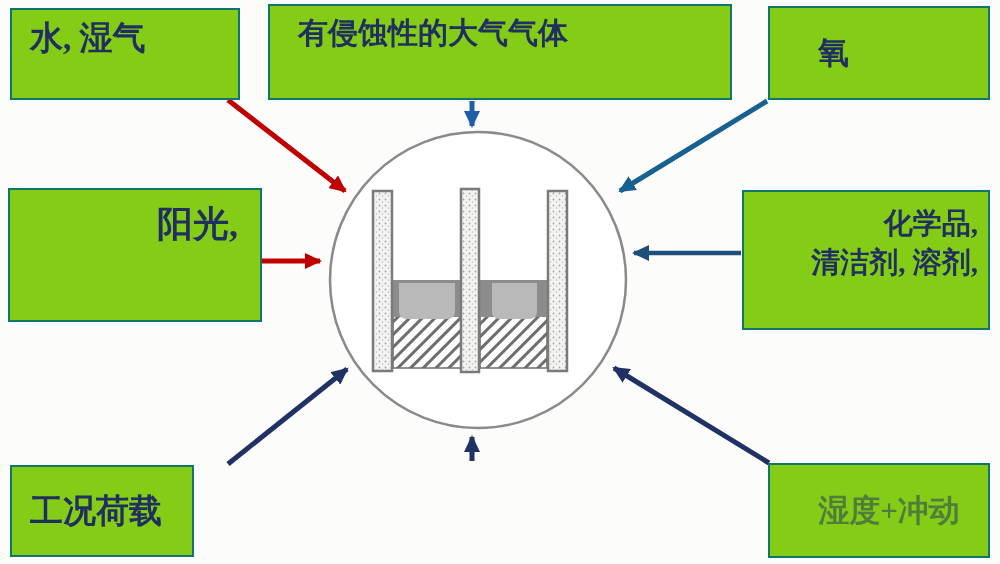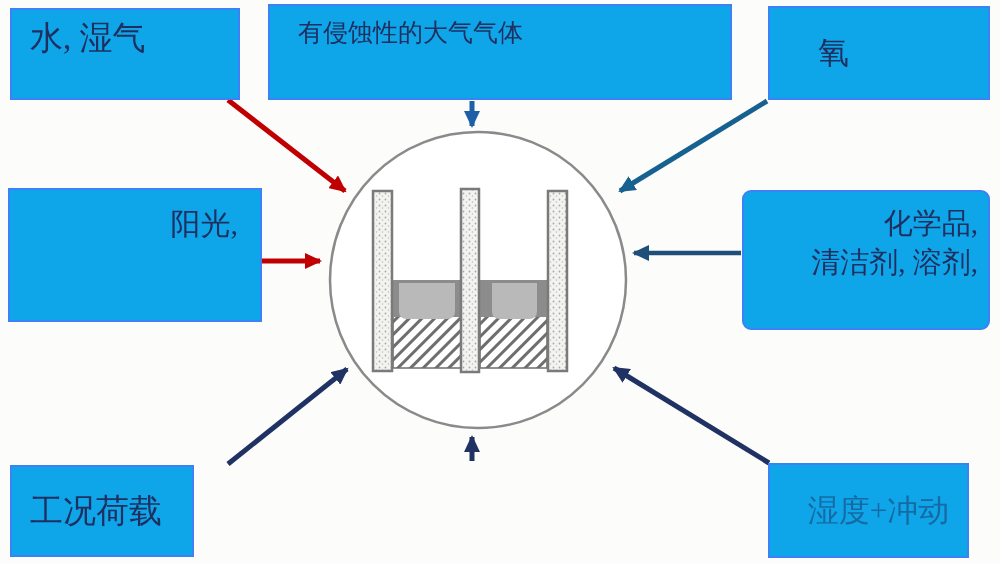--- a/index.html
+++ b/index.html
@@ -4,33 +4,33 @@
 <style>
   html,body{margin:0;padding:0;background:#fcfcfb;}
   .stage{
     position:relative;width:1000px;height:564px;overflow:hidden;
     font-family:"Liberation Serif","DejaVu Serif",serif;
     background:#fcfcfb;
   }
   .layer{position:absolute;left:0;top:0;width:1000px;height:564px;}
   .factor-box{
     position:absolute;box-sizing:border-box;
-    background:#0ea5e9;border:2px solid #3b82f6;
-    color:#1f3060;font-weight:normal;
+    background:#84cc16;border:2px solid #0f766e;
+    color:#1f3060;font-weight:bold;
   }
   .factor-box .ln{display:block;}
   
   .b-water{left:10px;top:8px;width:230px;height:92px;padding:8px 0 0 18px;font-size:33px;line-height:40px;}
-  .b-gases{left:268px;top:4px;width:464px;height:96px;padding:6px 0 0 28px;font-size:25px;line-height:41px;}
+  .b-gases{left:268px;top:4px;width:464px;height:96px;padding:6px 0 0 28px;font-size:30px;line-height:41px;}
   .b-oxygen{left:768px;top:6px;width:222px;height:94px;display:flex;align-items:center;padding-left:48px;font-size:31px;}
-  .b-sunlight{left:8px;top:188px;width:254px;height:134px;padding:14px 22px 0 0;font-size:30px;line-height:40px;text-align:right;}
-  .b-chemicals{left:742px;top:190px;width:248px;height:140px;padding:12px 10px 0 0;font-size:29px;line-height:39px;text-align:right;border-radius:9px;}
+  .b-sunlight{left:8px;top:188px;width:254px;height:134px;padding:14px 22px 0 0;font-size:36px;line-height:40px;text-align:right;}
+  .b-chemicals{left:742px;top:190px;width:248px;height:140px;padding:12px 10px 0 0;font-size:29px;line-height:39px;text-align:right;}
   .b-loads{left:10px;top:465px;width:184px;height:92px;display:flex;align-items:center;padding-left:18px;font-size:33px;}
   .b-pressure{left:268px;top:465px;width:472px;height:92px;padding:8px 150px 0 0;font-size:31px;line-height:40px;text-align:center;}
-  .b-temp{left:768px;top:463px;width:201px;height:95px;display:flex;align-items:center;justify-content:center;padding-left:20px;font-size:31px;}
+  .b-temp{left:768px;top:463px;width:222px;height:95px;display:flex;align-items:center;justify-content:center;padding-left:20px;font-size:31px;}
   .b-temp .faded{opacity:0.5;filter:blur(0.6px);}
   .hcl{text-decoration:underline wavy #e03030 2px;text-underline-offset:4px;}
 </style>
 </head>
 <body>
 
 <div class="stage">
 
   <svg class="layer" viewBox="0 0 1000 564">
     <defs>

